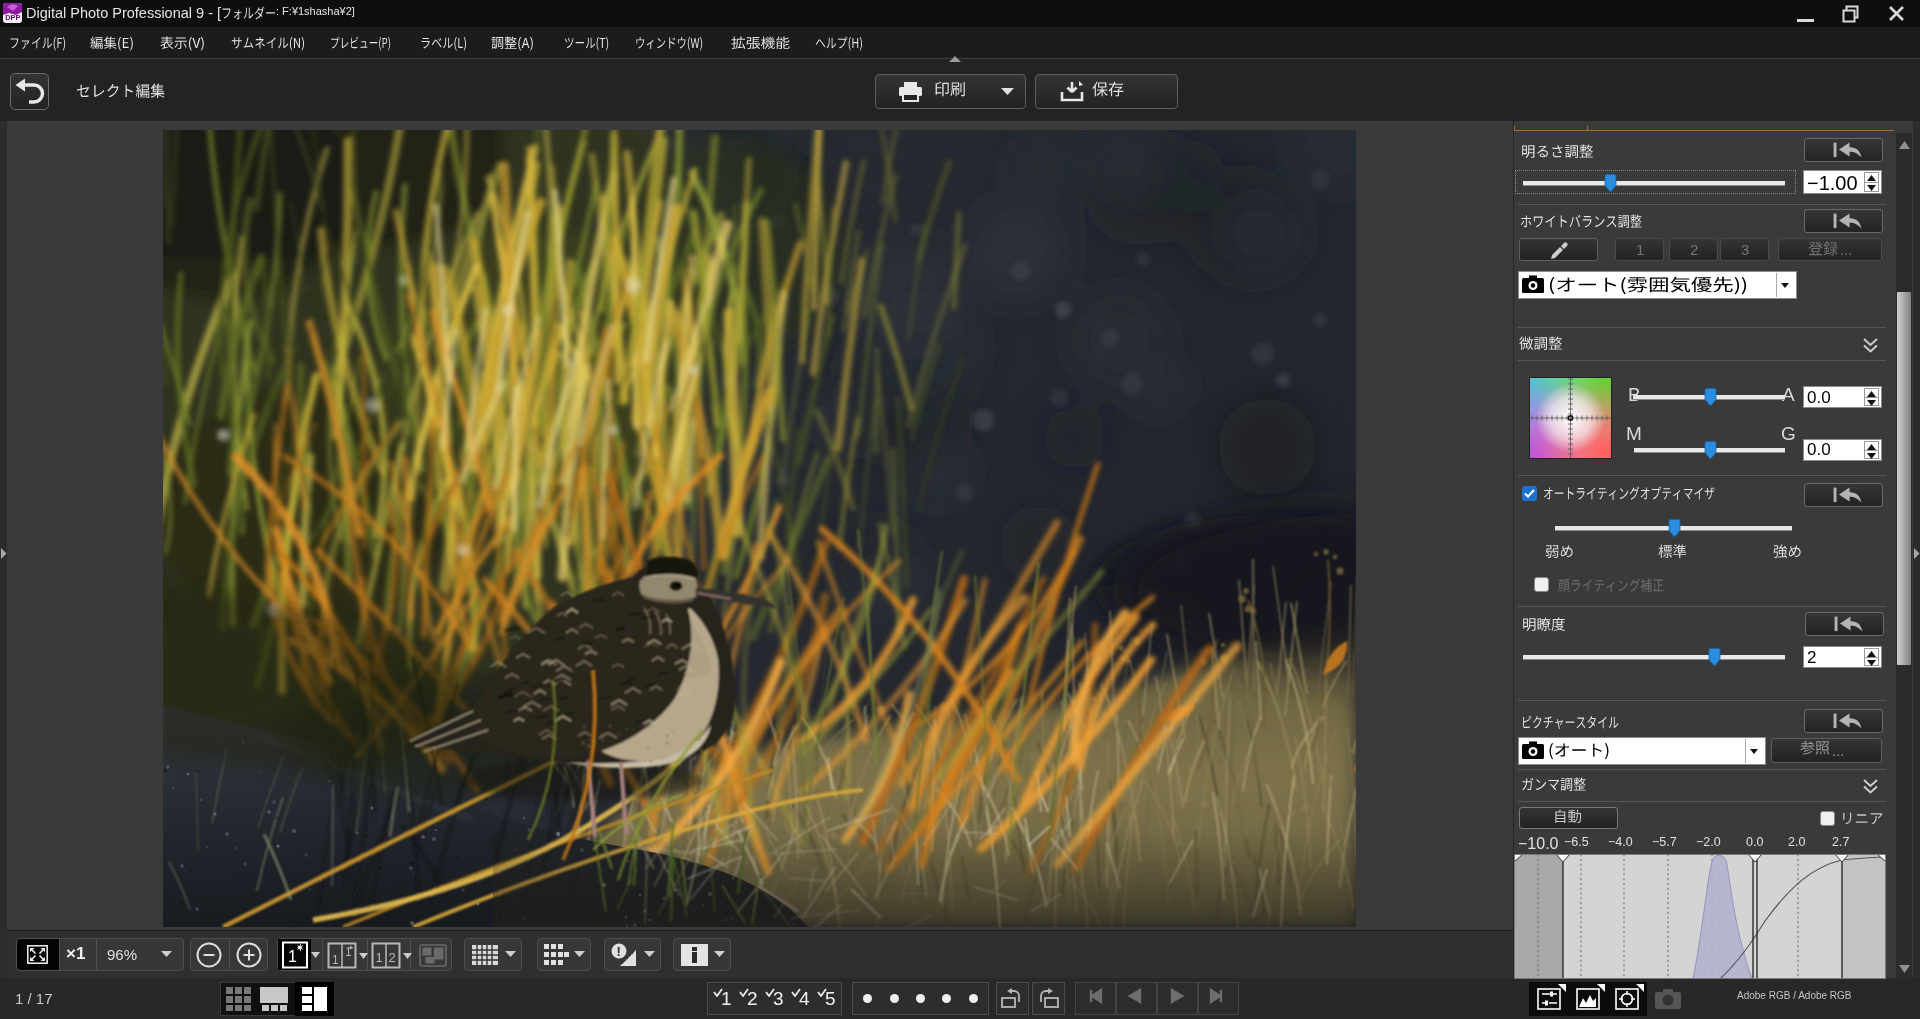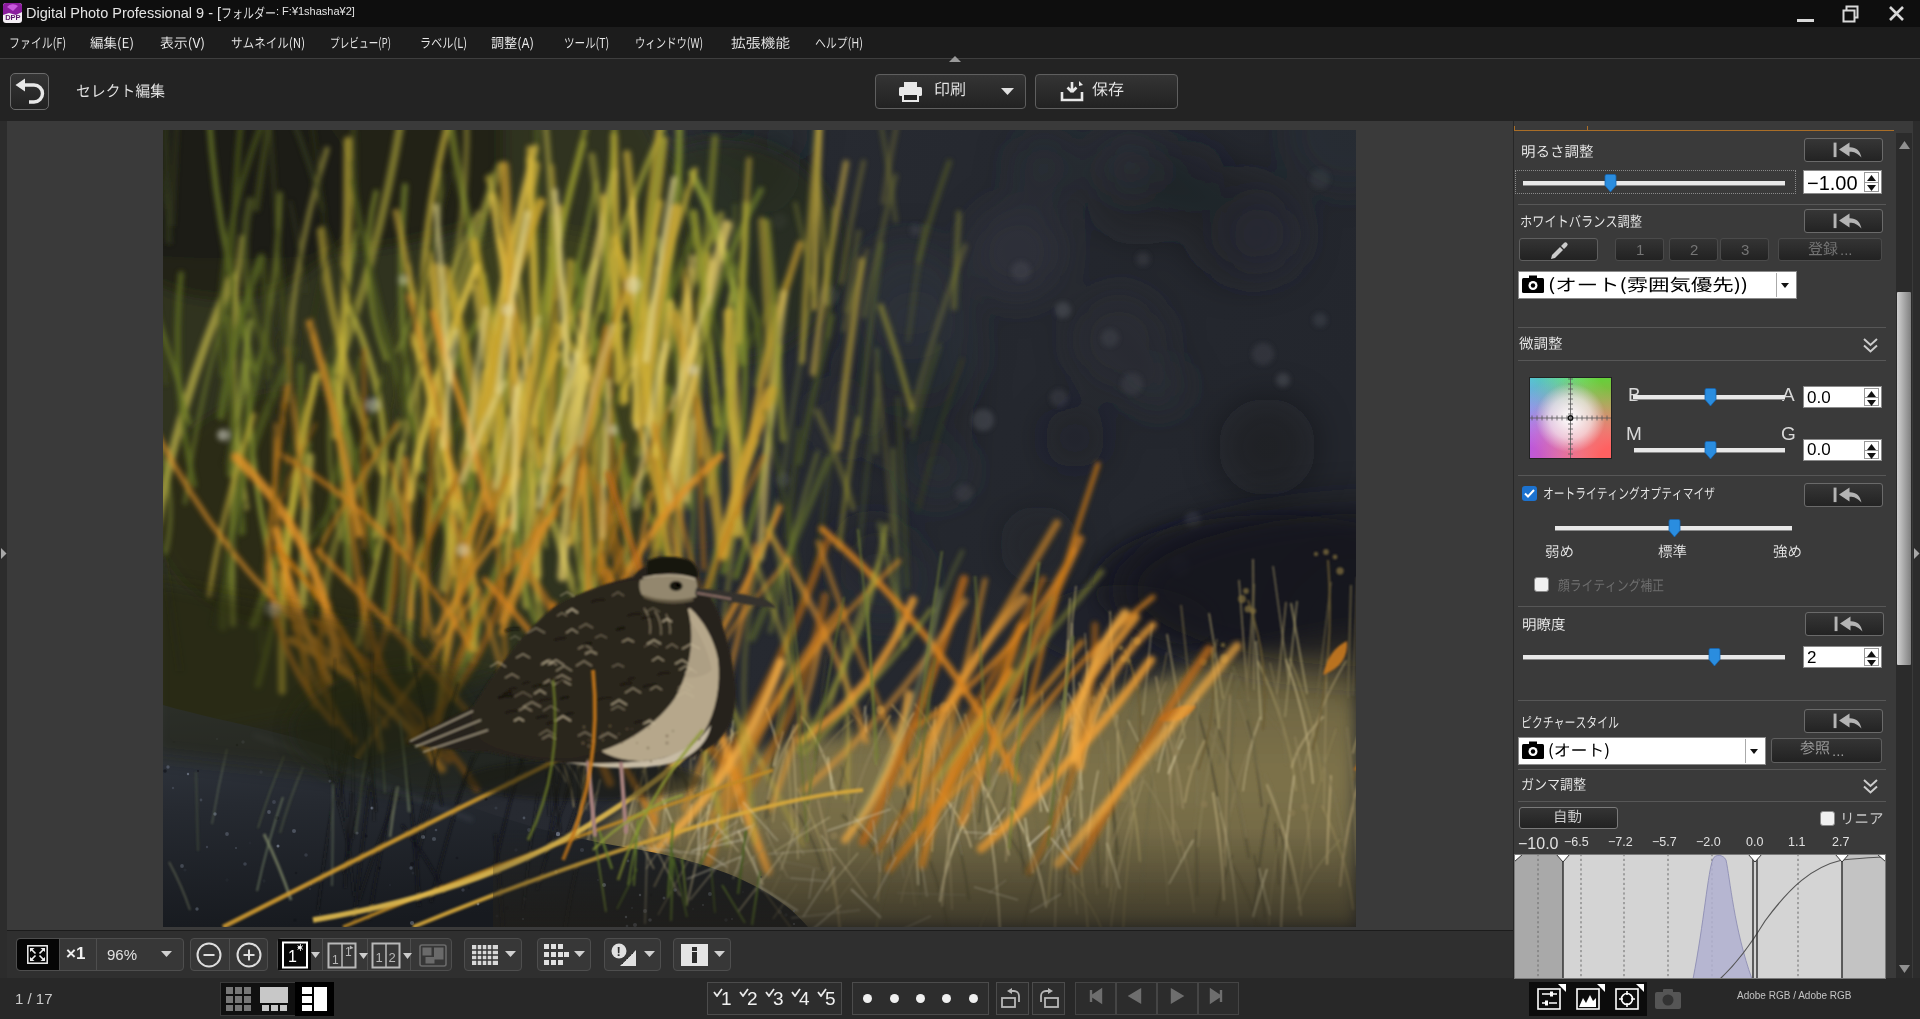--- a/index.html
+++ b/index.html
@@ -2141,25 +2141,25 @@
 <div class="abs" style="left:1820px;top:811px;width:15px;height:15px;background:#f0f0f0;border-radius:3px;border:1px solid #888;box-sizing:border-box"></div>
 <svg class="abs" style="left:1840px;top:811px;" width="43.5" height="18.1" viewBox="0 0 300 125" preserveAspectRatio="none">
     <g transform="scale(1.000,1) translate(0,88) scale(1,-1)" fill="#cccccc">
       <use href="#g90" x="0"></use>
       <use href="#g91" x="100"></use>
       <use href="#g92" x="200"></use>
     </g>
   </svg>
 <span class="txt" style="left:1518px;top:835px;font-size:16px;color:#e0e0e0">−10.0</span>
 <span class="txt" style="left:1564px;top:835px;font-size:12.5px;color:#e0e0e0">−6.5</span>
-<span class="txt" style="left:1608px;top:835px;font-size:12.5px;color:#e0e0e0">−7.2</span>
+<span class="txt" style="left:1608px;top:835px;font-size:12.5px;color:#e0e0e0">−4.0</span>
 <span class="txt" style="left:1652px;top:835px;font-size:12.5px;color:#e0e0e0">−5.7</span>
 <span class="txt" style="left:1696px;top:835px;font-size:12.5px;color:#e0e0e0">−2.0</span>
 <span class="txt" style="left:1746px;top:835px;font-size:12.5px;color:#e0e0e0">0.0</span>
-<span class="txt" style="left:1788px;top:835px;font-size:12.5px;color:#e0e0e0">1.1</span>
+<span class="txt" style="left:1788px;top:835px;font-size:12.5px;color:#e0e0e0">2.0</span>
 <span class="txt" style="left:1832px;top:835px;font-size:12.5px;color:#e0e0e0">2.7</span>
 <svg class="abs" style="left:1514px;top:854px" width="372" height="125" viewBox="0 0 372 125">
 <rect width="372" height="125" fill="#d4d4d4"></rect>
 <rect width="49" height="125" fill="#a9a9a9"></rect>
 <rect x="328" width="44" height="125" fill="#bcbcbc" opacity="0.7"></rect>
 <g stroke="#6a6a6a" stroke-width="1" stroke-dasharray="2.2 2.6">
 <path d="M24 0 V125"></path>
       <path d="M67 0 V125"></path>
       <path d="M110 0 V125"></path>
       <path d="M154 0 V125"></path>

